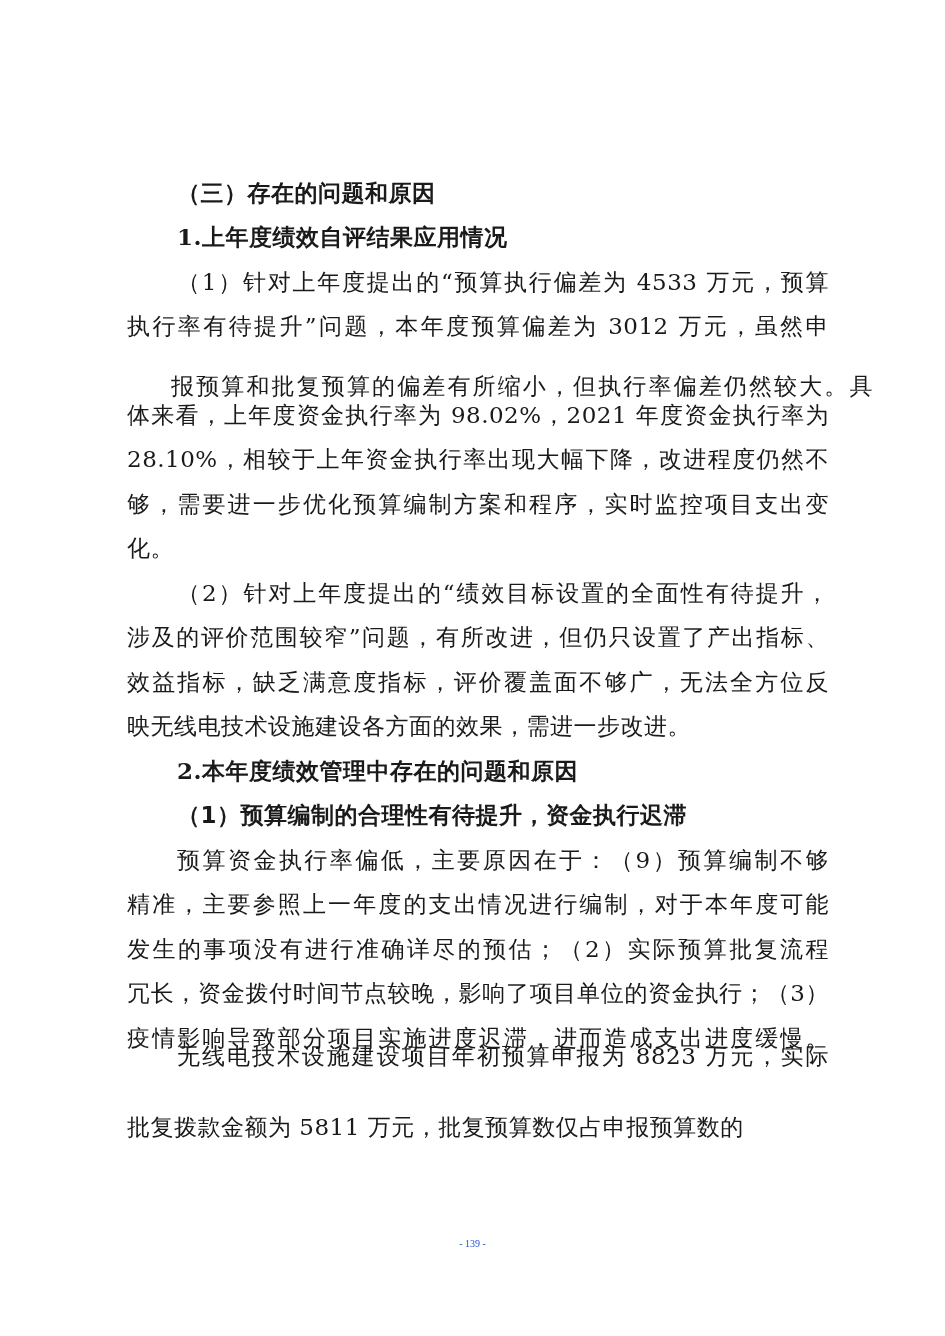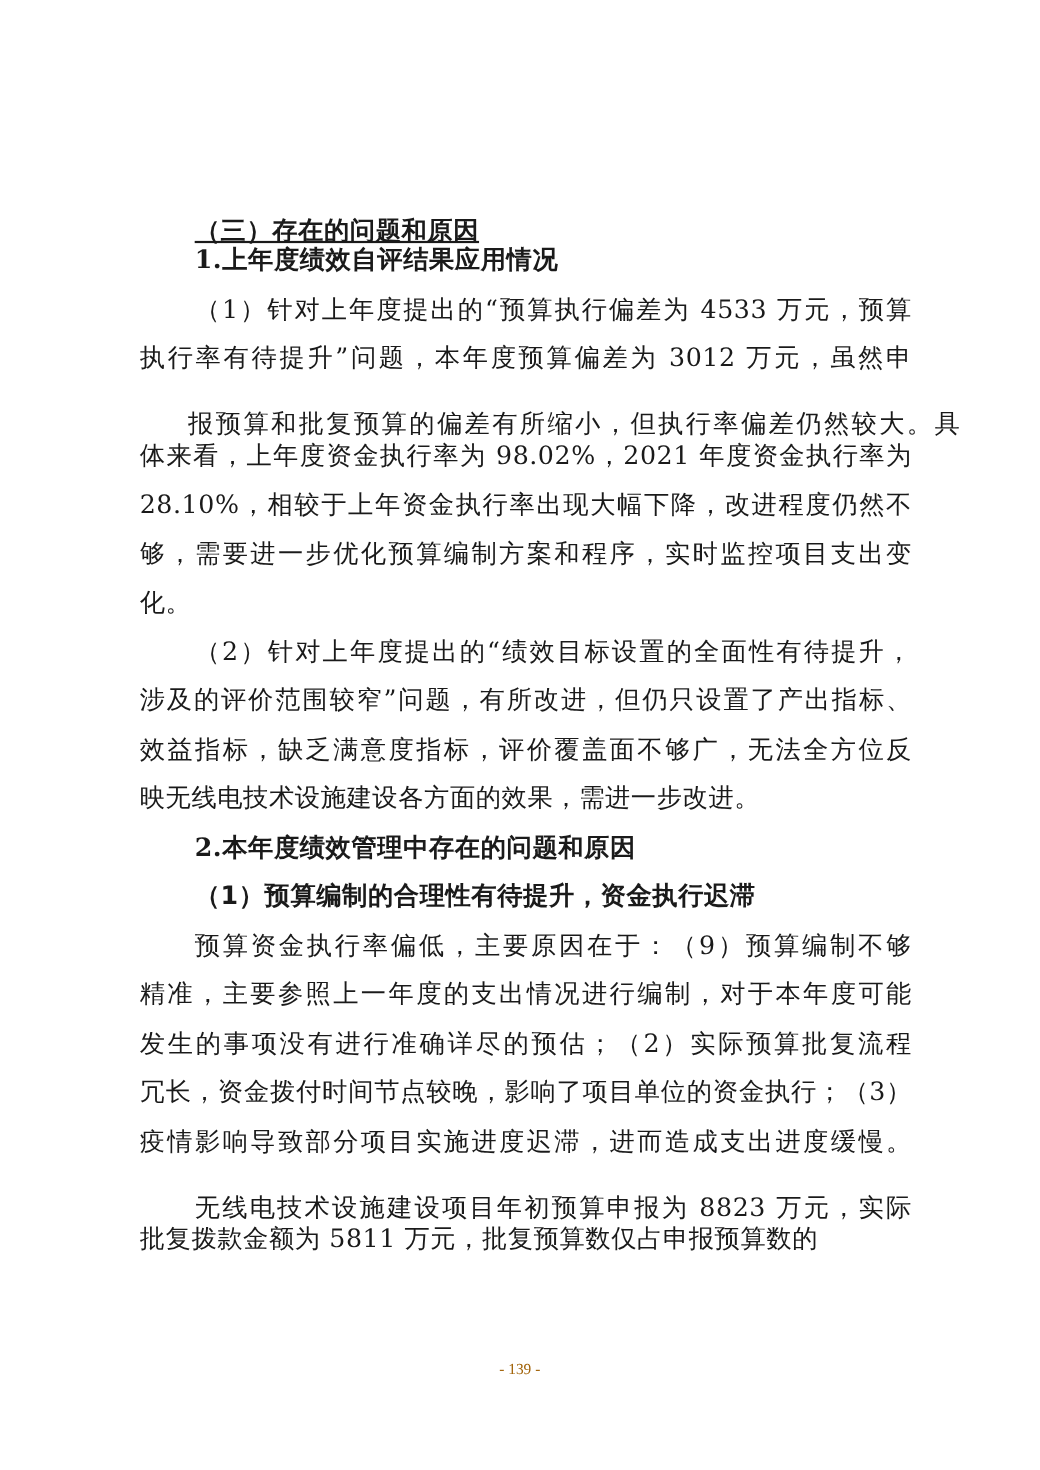--- a/index.html
+++ b/index.html
@@ -7,28 +7,28 @@
          font-family: "DejaVu Serif", "Liberation Serif", serif; color: #1a1a1a; }
   .page { position: absolute; left: 0; top: 0; width: 945px; height: 1336px; }
   .line { position: absolute; left: 127px; width: 702px; height: 44px;
           font-size: 23px; line-height: 44px; white-space: nowrap; overflow: visible;
           text-align: justify; text-align-last: justify; letter-spacing: 0.5px; }
   .line.last { text-align-last: left; }
   .indent { left: 177px; width: 652px; }
   .bold { font-weight: bold; font-family: "DejaVu Sans", "Liberation Sans", sans-serif; }
   .h-left { text-align-last: left; }
   .footer { position: absolute; left: 0; width: 945px; top: 1238px; text-align: center;
-            font-size: 14px; font-family: "Liberation Serif", serif; color: #a16207; }
+            font-size: 10px; font-family: "Liberation Serif", serif; color: #1d4ed8; }
 </style>
 </head>
 <body>
 
 <div class="page">
 
-  <div class="line indent bold h-left" style="top:188px;text-decoration:underline;">（三）存在的问题和原因</div>
+  <div class="line indent bold h-left" style="top:171px;">（三）存在的问题和原因</div>
 
   <div class="line indent bold h-left" style="top:215px; font-weight:normal; font-family:'DejaVu Serif', serif; font-weight:bold;">1.上年度绩效自评结果应用情况</div>
 
   <div class="line indent" style="top:260px;">（1）针对上年度提出的“预算执行偏差为 4533 万元，预算</div>
   <div class="line" style="top:304px;">执行率有待提升”问题，本年度预算偏差为 3012 万元，虽然申</div>
   <div class="line" style="top:364px;margin-left:44px;">报预算和批复预算的偏差有所缩小，但执行率偏差仍然较大。具</div>
   <div class="line" style="top:393px;">体来看，上年度资金执行率为 98.02%，2021 年度资金执行率为</div>
   <div class="line" style="top:437px;">28.10%，相较于上年资金执行率出现大幅下降，改进程度仍然不</div>
   <div class="line" style="top:482px;">够，需要进一步优化预算编制方案和程序，实时监控项目支出变</div>
   <div class="line last" style="top:526px;">化。</div>
@@ -40,17 +40,17 @@
 
   <div class="line indent bold h-left" style="top:749px; font-family:'DejaVu Serif', serif;">2.本年度绩效管理中存在的问题和原因</div>
   <div class="line indent bold h-left" style="top:793px;">（1）预算编制的合理性有待提升，资金执行迟滞</div>
 
   <div class="line indent" style="top:838px;">预算资金执行率偏低，主要原因在于：（9）预算编制不够</div>
   <div class="line" style="top:882px;">精准，主要参照上一年度的支出情况进行编制，对于本年度可能</div>
   <div class="line" style="top:927px;">发生的事项没有进行准确详尽的预估；（2）实际预算批复流程</div>
   <div class="line" style="top:971px;">冗长，资金拨付时间节点较晚，影响了项目单位的资金执行；（3）</div>
   <div class="line" style="top:1016px;">疫情影响导致部分项目实施进度迟滞，进而造成支出进度缓慢。</div>
 
-  <div class="line indent" style="top:1076px;">无线电技术设施建设项目年初预算申报为 8823 万元，实际</div>
+  <div class="line indent" style="top:1034px;">无线电技术设施建设项目年初预算申报为 8823 万元，实际</div>
   <div class="line last" style="top:1105px;">批复拨款金额为 5811 万元，批复预算数仅占申报预算数的</div>
 
   <div class="footer">- 139 -</div>
 </div>
 
 </body></html>

